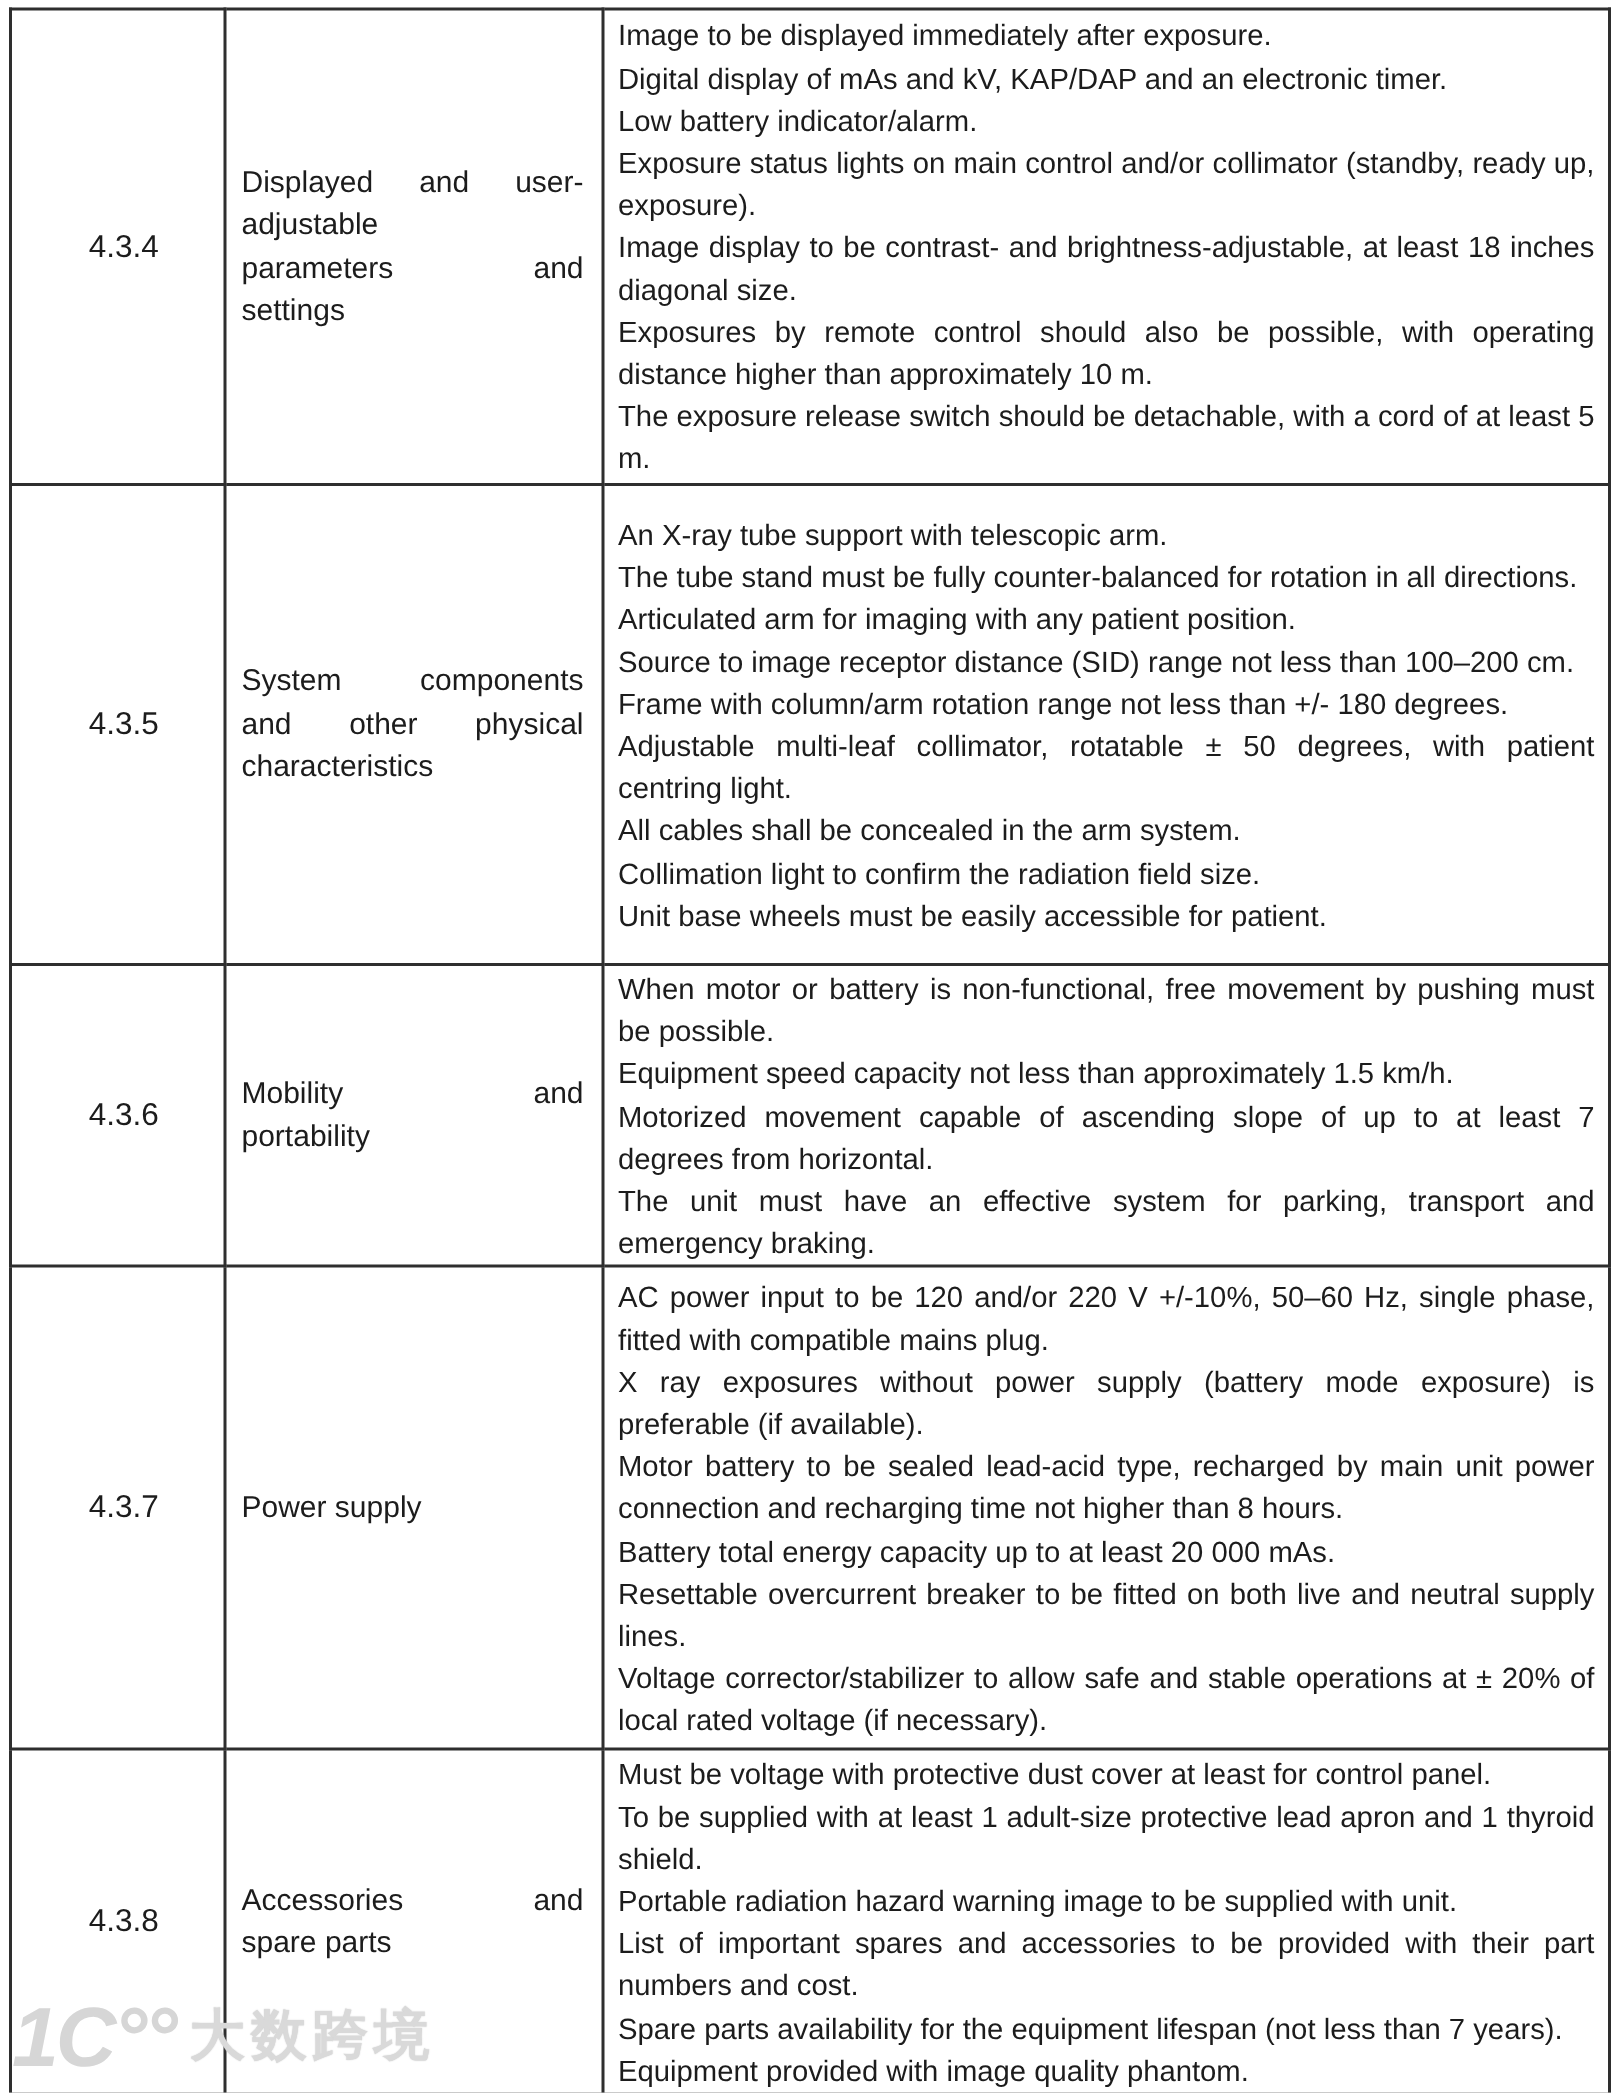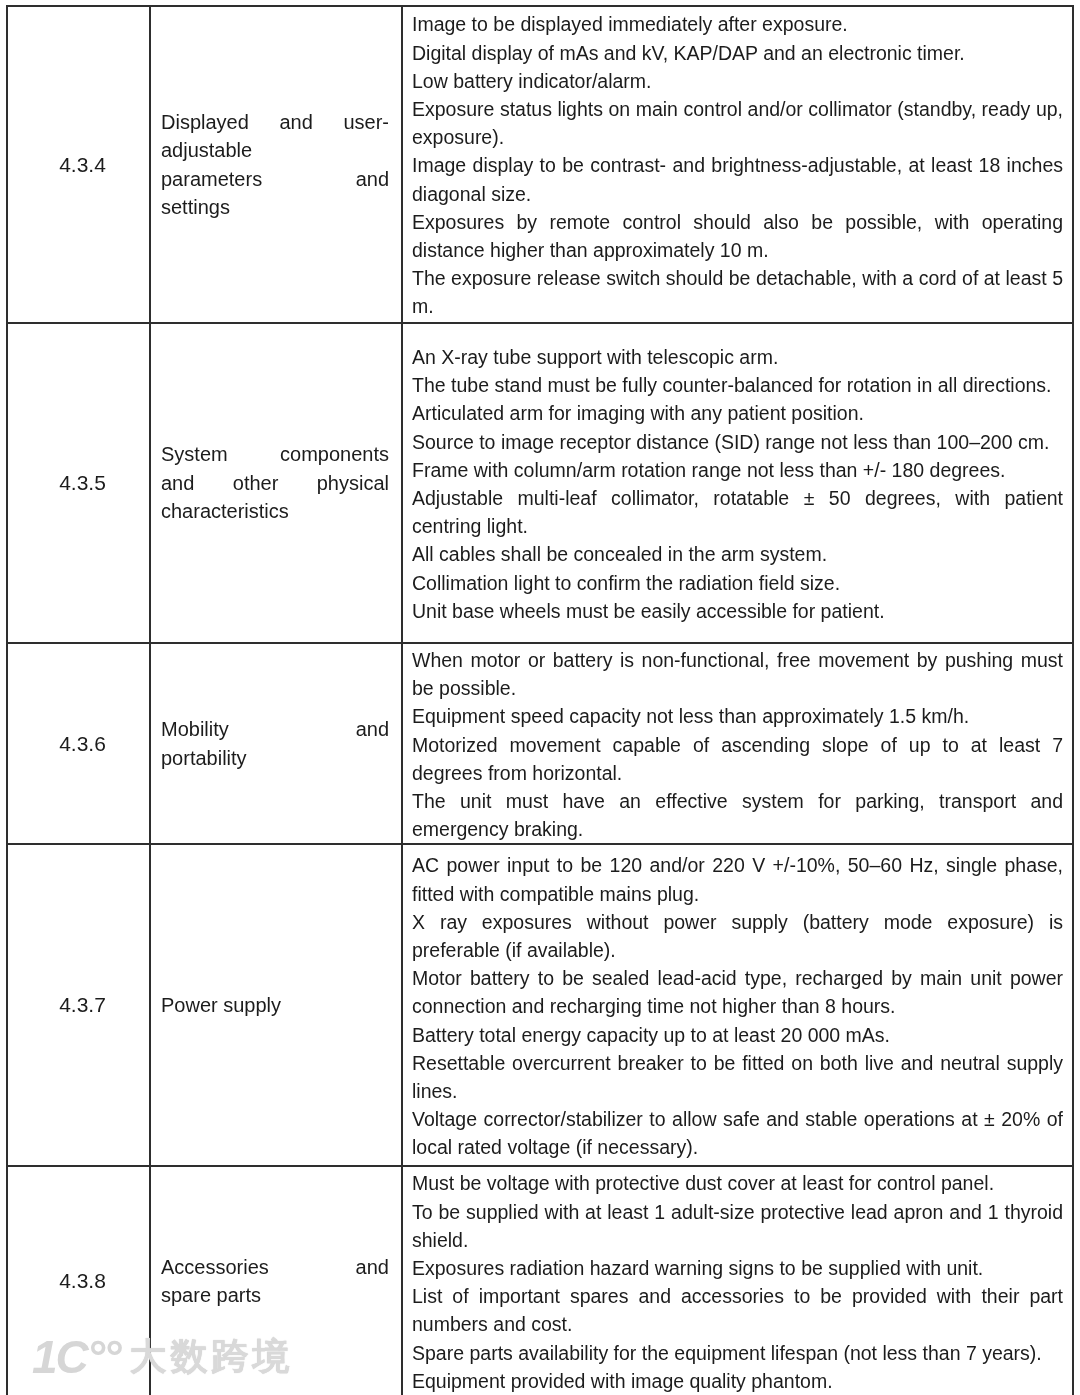--- a/index.html
+++ b/index.html
@@ -70,25 +70,24 @@
     top: 1332px;
     height: 50px;
     display: flex;
     align-items: center;
     color: #d6d6d6;
     font-weight: bold;
     pointer-events: none;
     white-space: nowrap;
   }
   .wm-logo {
-    font-size: 46px;
+    font-size: 56px;
     font-style: italic;
     letter-spacing: -2px;
     margin-right: 10px;
-    padding-left: 24px;
   }
   .wm-text {
     font-size: 37px;
     letter-spacing: 4px;
     color: #d9d9d9;
     text-shadow: 0 0 1px #c8c8c8;
   }
 </style>
 </head>
 <body>
@@ -163,21 +162,21 @@
       </tr>
       <tr class="row-5">
         <td class="section-cell">4.3.8</td>
         <td class="category-cell">
             <div class="cat-line">Accessories and</div>
             <div class="cat-line">spare parts</div>
           </td>
         <td class="desc-cell">
             <div class="spec-line">Must be voltage with protective dust cover at least for control panel.</div>
             <div class="spec-line">To be supplied with at least 1 adult-size protective lead apron and 1 thyroid shield.</div>
-            <div class="spec-line">Exposures radiation hazard warning signs to be supplied with unit.</div>
+            <div class="spec-line">Portable radiation hazard warning image to be supplied with unit.</div>
             <div class="spec-line">List of important spares and accessories to be provided with their part numbers and cost.</div>
             <div class="spec-line">Spare parts availability for the equipment lifespan (not less than 7 years).</div>
             <div class="spec-line">Equipment provided with image quality phantom.</div>
           </td>
       </tr>
     </tbody>
   </table>
 
   <div class="watermark">
     <span class="wm-logo">1C°°</span>

